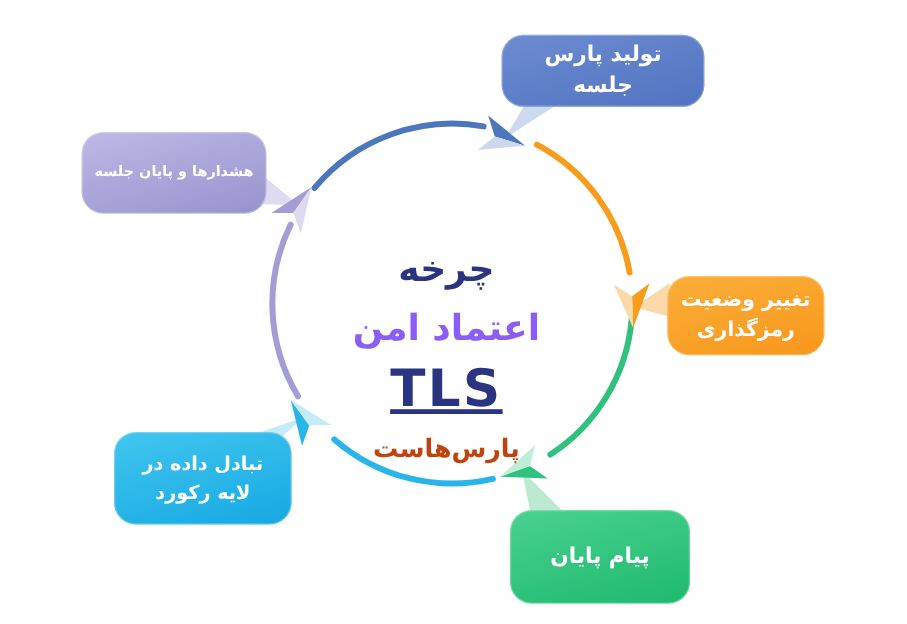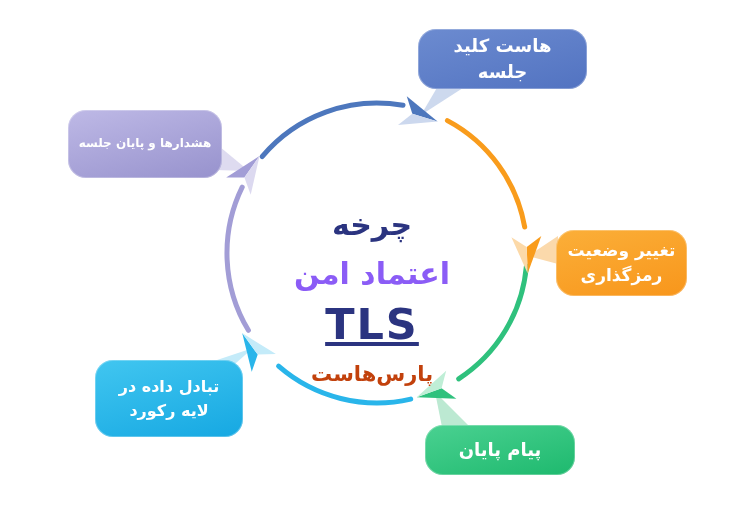--- a/index.html
+++ b/index.html
@@ -24,21 +24,21 @@
     font-weight: bold;
     border-radius: 18px;
     line-height: 1.45;
     padding: 4px 10px;
     box-sizing: border-box;
     background: linear-gradient(165deg, var(--c1), var(--c2));
     box-shadow: inset 0 0 0 1px rgba(255,255,255,0.28);
   }
   .node-session-key   { left: 418px; top: 29px;  width: 169px; height: 60px; font-size: 18px; }
   .node-cipher-change { left: 556px; top: 230px; width: 131px; height: 66px; font-size: 17px; }
-  .node-finished      { left: 425px; top: 425px; width: 150px; height: 50px; font-size: 18px; }
+  .node-finished      { left: 425px; top: 425px; width: 150px; height: 78px; font-size: 18px; }
   .node-record-layer  { left: 95px;  top: 360px; width: 148px; height: 77px; font-size: 16px; }
   .node-alerts        { left: 68px;  top: 110px; width: 154px; height: 68px; font-size: 12px; }
 
   .center-title {
     position: absolute;
     left: 255px; top: 168px;
     width: 234px;
     text-align: center;
     direction: rtl;
     margin-top: 32px;
@@ -87,21 +87,21 @@
       <polygon points="16,0 -16,-13 -7,0" fill="#29b5ea"></polygon>
       <polygon points="16,0 -7,0 -16,13" fill="#c4ebf9"></polygon>
     </g>
     <g transform="translate(249,171) rotate(-55) scale(1.15)">
       <polygon points="16,0 -16,-13 -7,0" fill="#a29dd6"></polygon>
       <polygon points="16,0 -7,0 -16,13" fill="#dcd9f0"></polygon>
     </g>
   </svg>
 
   <div class="node node-session-key" style="--c1: #6c8bd0; --c2: #5273c1;">
-    <span>هاست کلید جلسه</span>
+    <span>تولید پارس جلسه</span>
   </div>
 
   <div class="node node-cipher-change" style="--c1: #fbaf39; --c2: #f8961b;">
     <span>تغییر وضعیت رمزگذاری</span>
   </div>
 
   <div class="node node-finished" style="--c1: #4ad191; --c2: #1eb96e;">
     <span>پیام پایان</span>
   </div>
 

